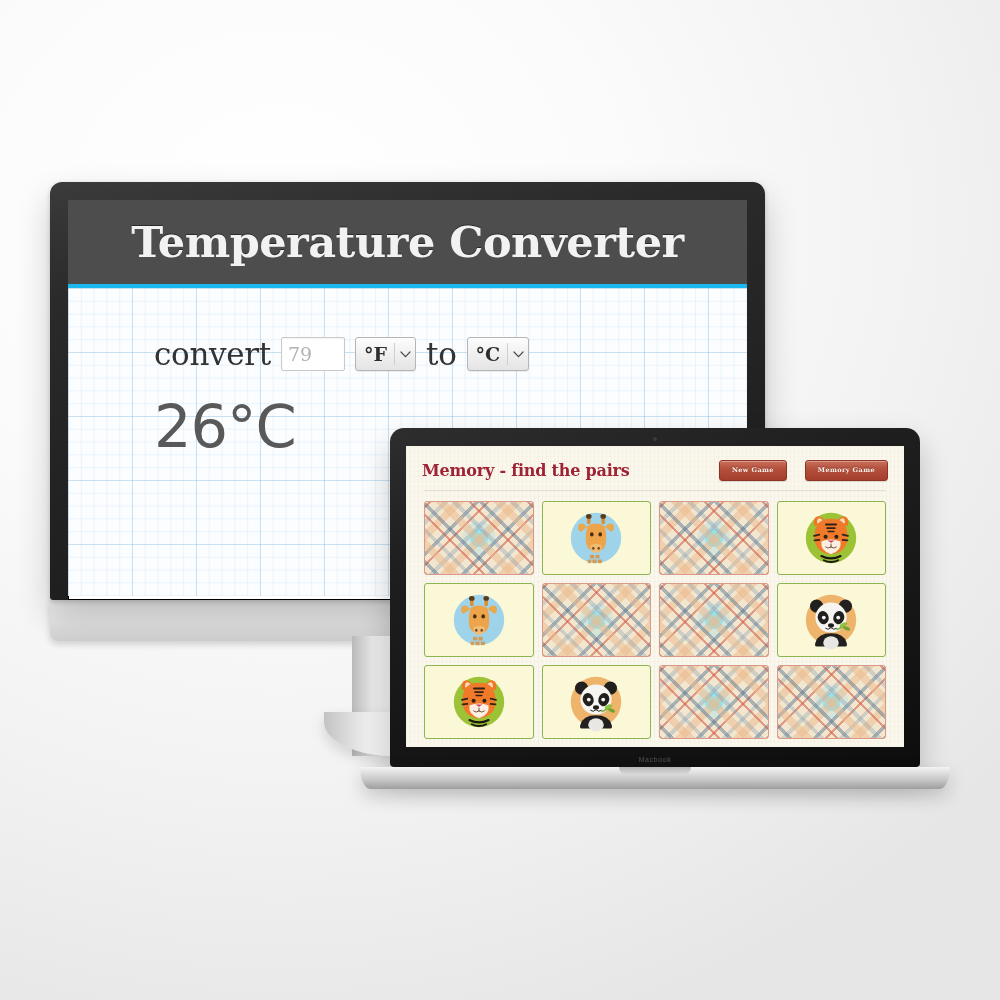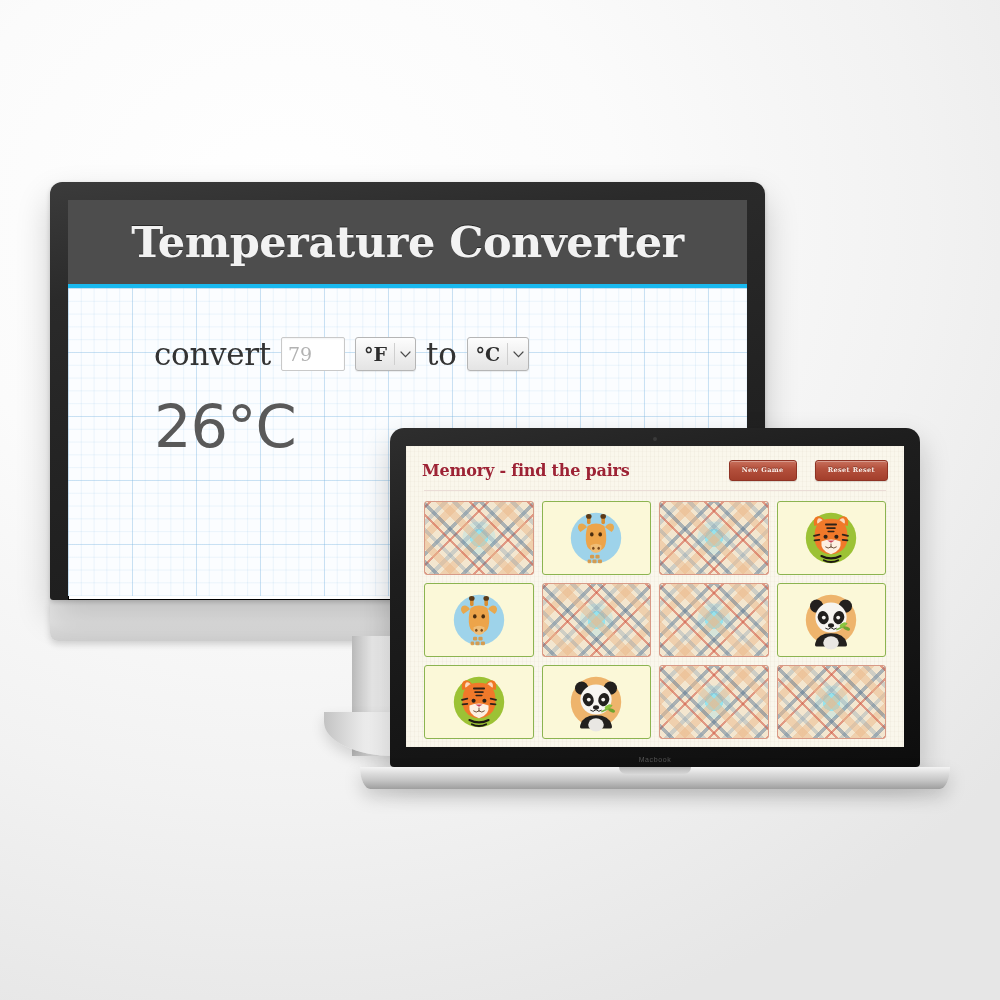--- a/index.html
+++ b/index.html
@@ -256,21 +256,21 @@
 <div id="laptop">
   <div class="lt-lid">
     <div class="lt-cam"></div>
     <div class="lt-screen">
 
       <div class="mg">
         <div class="mg-top">
           <div class="mg-title">Memory - find the pairs</div>
           <div class="mg-btns">
             <button class="mg-btn">New Game</button>
-            <button class="mg-btn">Reset Reset</button>
+            <button class="mg-btn">Memory Game</button>
           </div>
         </div>
         <div class="mg-rule"></div>
         <div class="mg-grid" id="mg-grid">
             <div class="card back"></div>
             <div class="card face">
               <svg width="60" height="60" viewBox="0 0 100 100">
       <circle cx="50" cy="50" r="42" fill="#9ed3ea"></circle>
       <g fill="#d98f33">
                   <rect x="35" y="14" width="6" height="13" rx="3"></rect>

